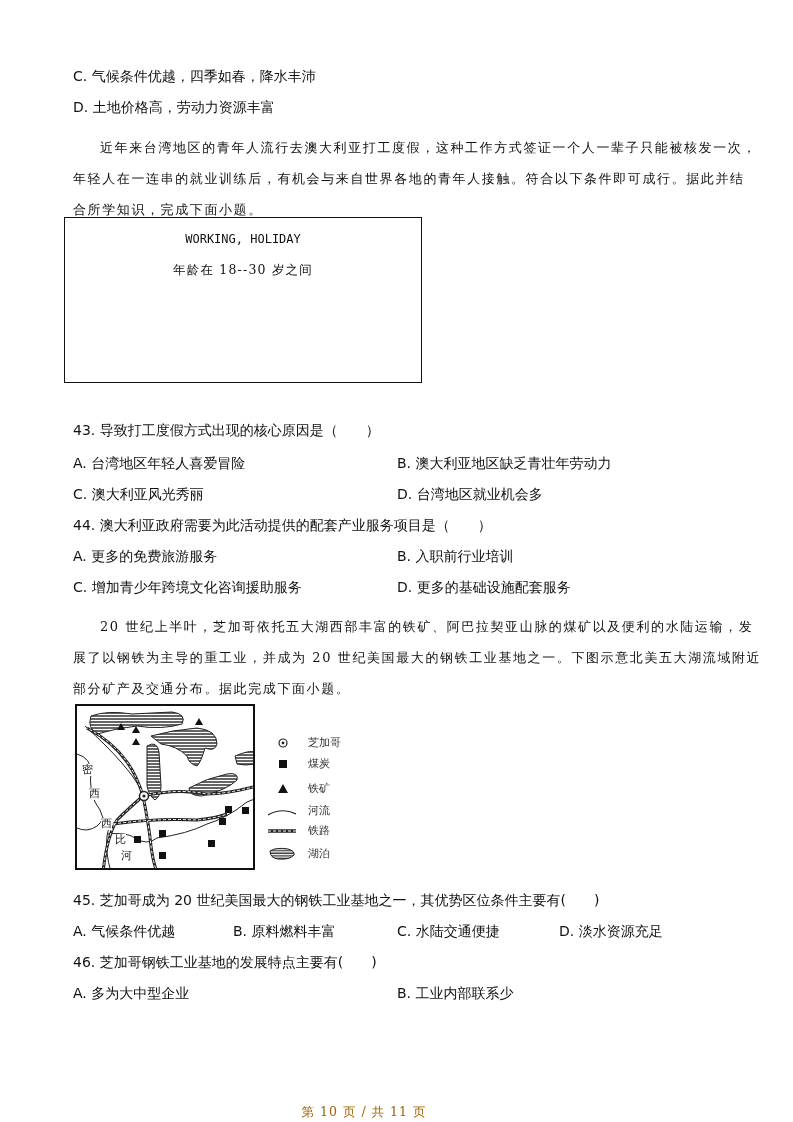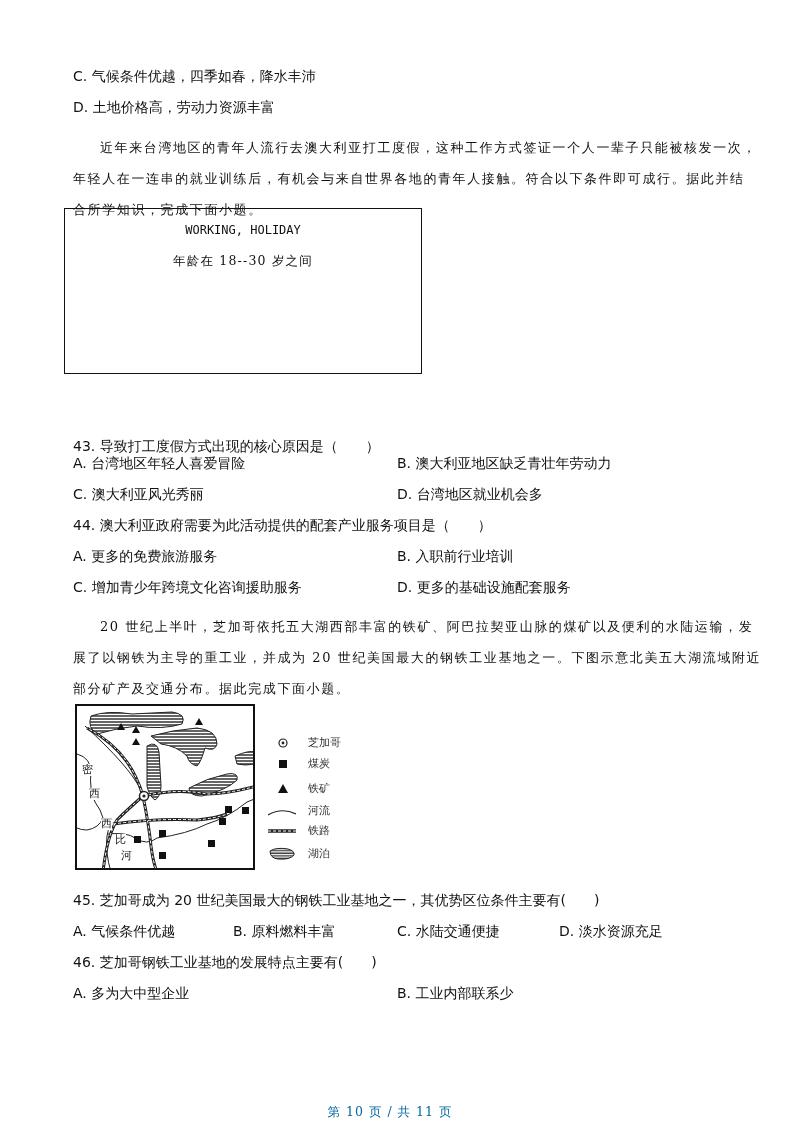--- a/index.html
+++ b/index.html
@@ -16,21 +16,21 @@
     font-family: "DejaVu Serif", "Liberation Serif", serif;
     font-size: 13px; letter-spacing: 1.6px; margin-top: 8px;
   }
   .indent { left: 100px; }
   .colB { left: 397px; }
   .colB4 { left: 233px; }
   .colC4 { left: 397px; }
   .colD4 { left: 559px; text-align: right; }
 
   .box {
-    position: absolute; left: 64px; top: 208px; width: 358px; height: 166px;
+    position: absolute; left: 64px; top: 217px; width: 358px; height: 166px;
     border: 1.3px solid #111; box-sizing: border-box;
   }
   .box-line {
     position: absolute; left: 0; right: 0; text-align: center;
     font-family: "DejaVu Serif", "Liberation Serif", serif; font-size: 12.5px;
     letter-spacing: 1.2px; line-height: 18px;
   }
   .box-line.mono {
     font-family: "DejaVu Sans Mono", "Liberation Mono", monospace; font-size: 12px; letter-spacing: 0;
   }
@@ -44,41 +44,40 @@
     position: absolute; font-size: 11px; color: #222; background: #fff; line-height: 12px;
   }
 
   .legend { position: absolute; left: 268px; top: 736px; width: 80px; }
   .legend-row { position: absolute; left: 0; height: 16px; width: 80px; }
   .legend-sym { position: absolute; left: 0; top: 0; width: 28px; height: 14px; }
   .legend-text { position: absolute; left: 40px; top: 0; font-size: 11px; color: #333; line-height: 14px; }
 
   .footer {
     position: absolute; top: 1104px; left: 0; width: 728px; text-align: center;
-    font-family: "DejaVu Serif", "Liberation Serif", serif; font-size: 12.5px; color: #0369a1;
+    font-family: "DejaVu Serif", "Liberation Serif", serif; font-size: 12.5px; color: #a16207;
     letter-spacing: 1px;
-    margin-left: 26px;
   }
 </style>
 </head>
 <body>
 
 <div class="line" style="top:66px">C. 气候条件优越，四季如春，降水丰沛</div>
 <div class="line" style="top:97px">D. 土地价格高，劳动力资源丰富</div>
 
 <div class="line serif indent" style="top:130px">近年来台湾地区的青年人流行去澳大利亚打工度假，这种工作方式签证一个人一辈子只能被核发一次，</div>
 <div class="line serif" style="top:161px">年轻人在一连串的就业训练后，有机会与来自世界各地的青年人接触。符合以下条件即可成行。据此并结</div>
 <div class="line serif" style="top:192px">合所学知识，完成下面小题。</div>
 
 <div class="box">
   <div class="box-line mono" style="top:12px">WORKING, HOLIDAY</div>
   <div class="box-line" style="top:43px">年龄在 18--30 岁之间</div>
 </div>
 
-<div class="line" style="top:436px">43. 导致打工度假方式出现的核心原因是（　　）</div>
+<div class="line" style="top:420px">43. 导致打工度假方式出现的核心原因是（　　）</div>
 <div class="line" style="top:453px">A. 台湾地区年轻人喜爱冒险</div>
 <div class="line colB" style="top:453px">B. 澳大利亚地区缺乏青壮年劳动力</div>
 <div class="line" style="top:484px">C. 澳大利亚风光秀丽</div>
 <div class="line colB" style="top:484px">D. 台湾地区就业机会多</div>
 
 <div class="line" style="top:515px">44. 澳大利亚政府需要为此活动提供的配套产业服务项目是（　　）</div>
 <div class="line" style="top:546px">A. 更多的免费旅游服务</div>
 <div class="line colB" style="top:546px">B. 入职前行业培训</div>
 <div class="line" style="top:577px">C. 增加青少年跨境文化咨询援助服务</div>
 <div class="line colB" style="top:577px">D. 更多的基础设施配套服务</div>

